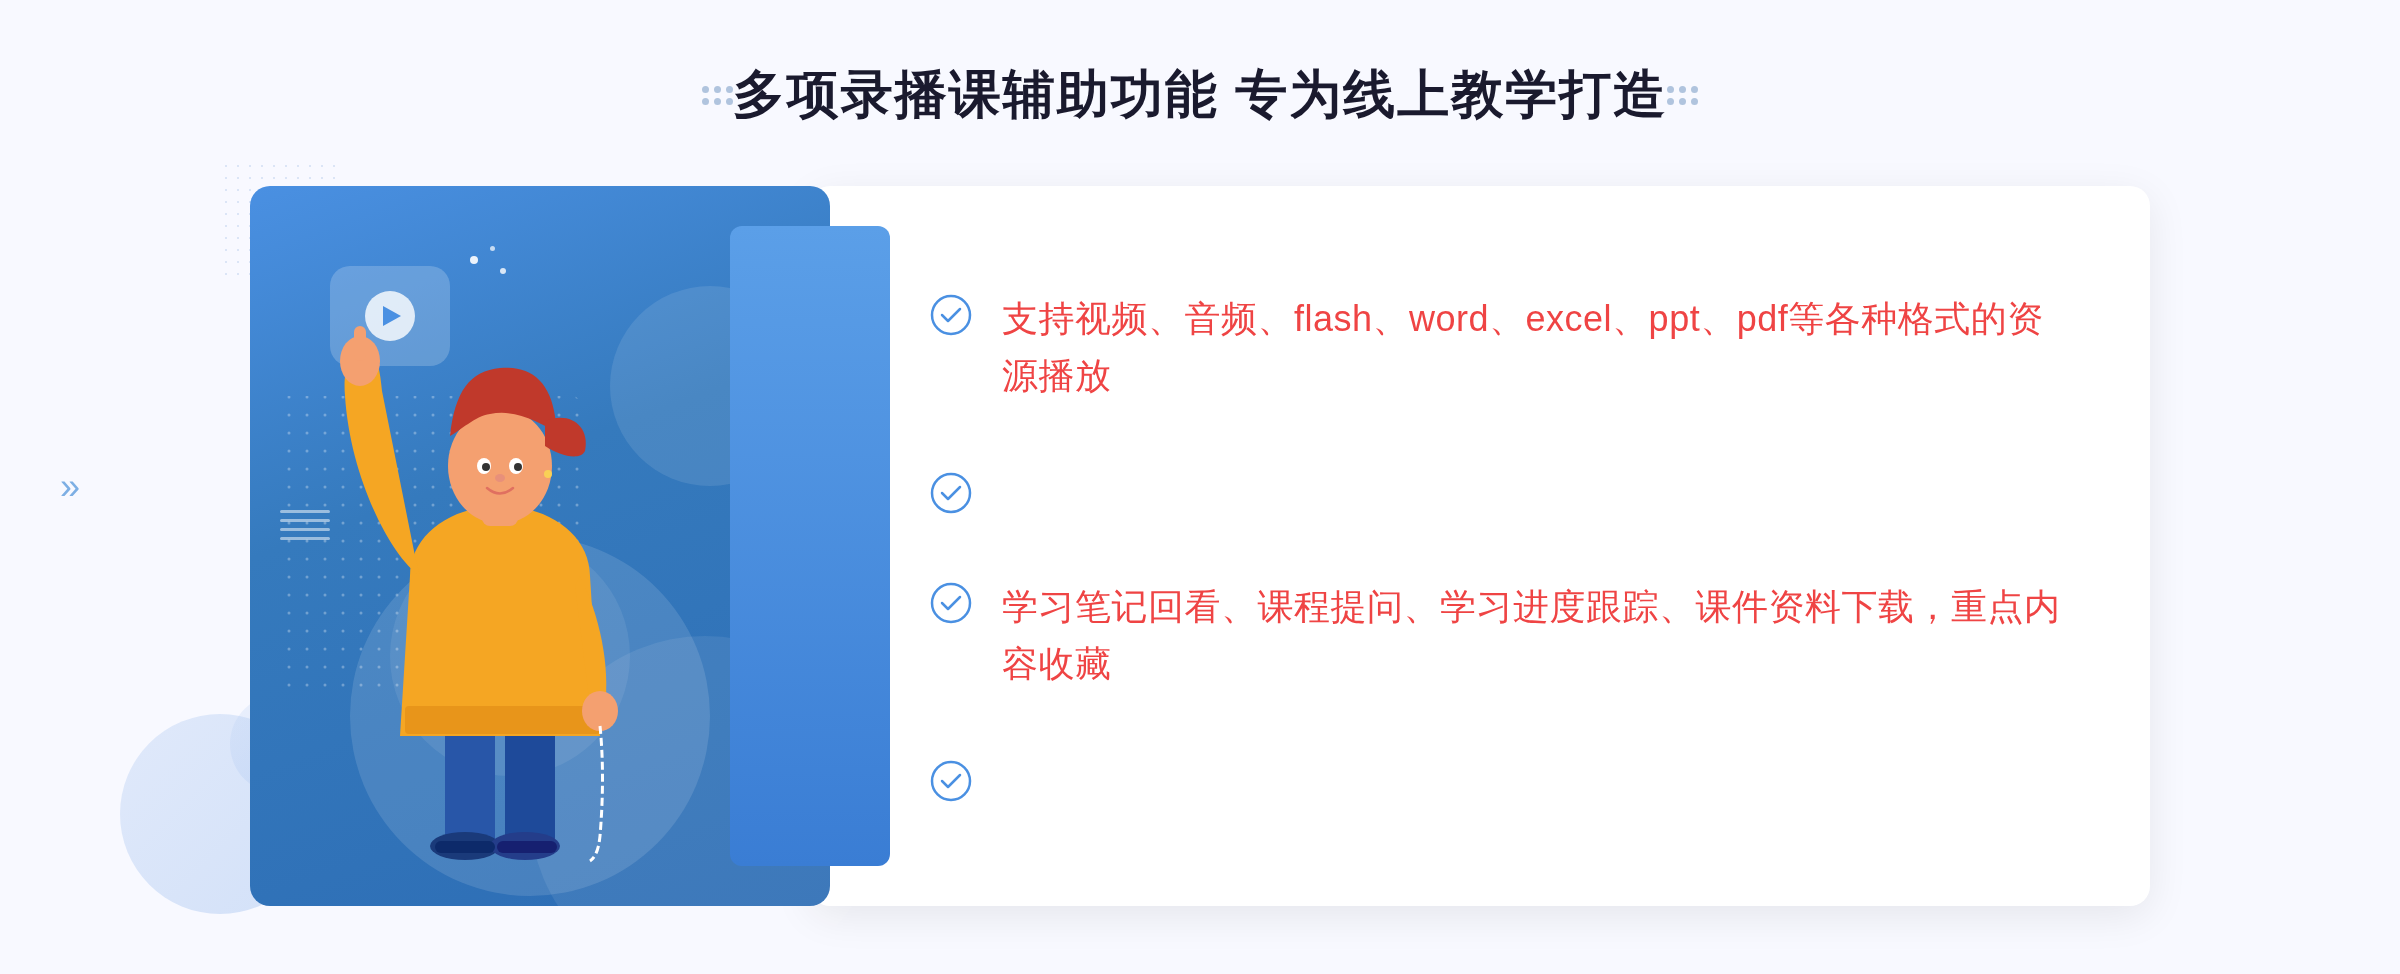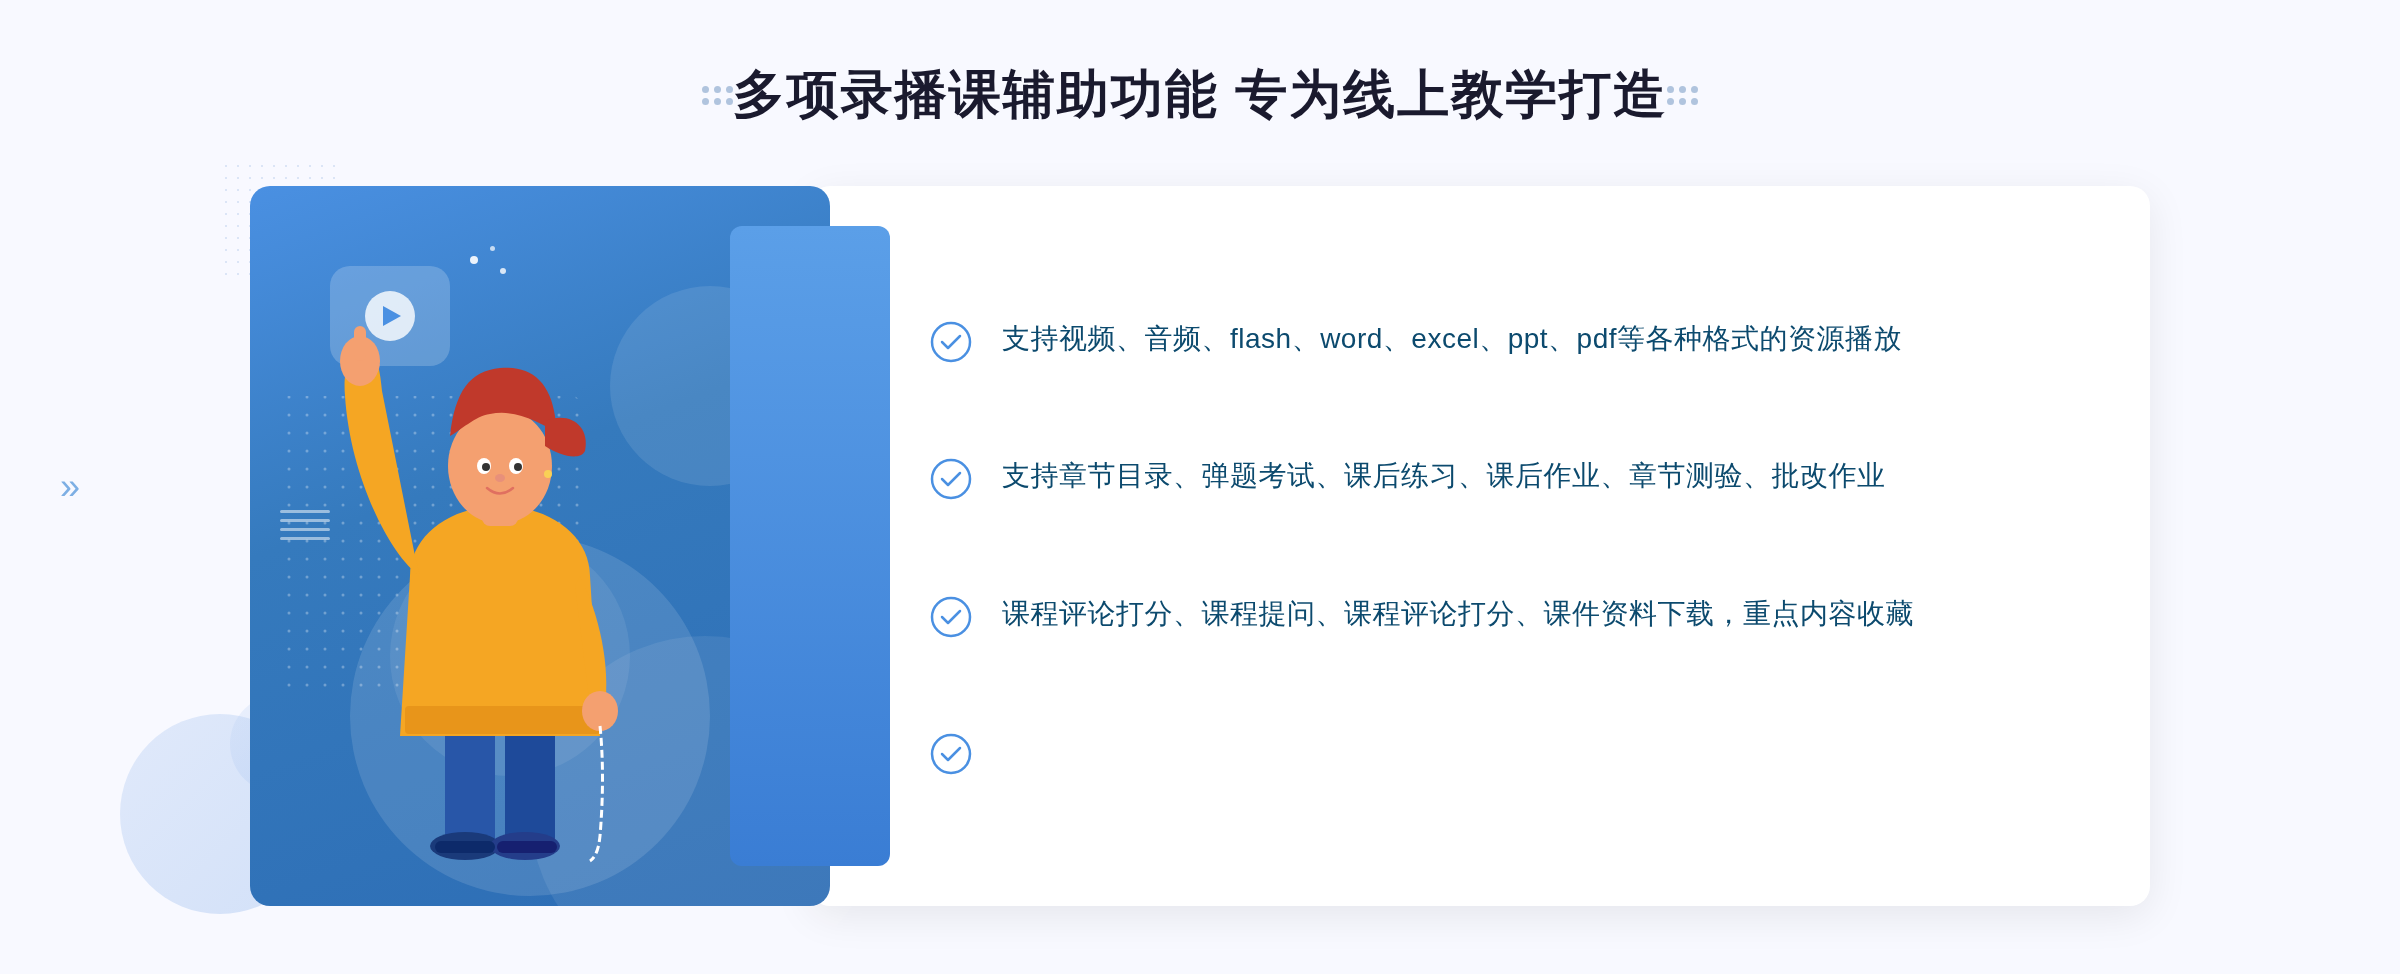--- a/index.html
+++ b/index.html
@@ -239,22 +239,22 @@
       flex-shrink: 0;
       margin-top: 4px;
     }
 
     .feature-check-icon svg {
       width: 42px;
       height: 42px;
     }
 
     .feature-text {
-      font-size: 28px;
-      color: #0c4a6e;
+      font-size: 36px;
+      color: #ef4444;
       line-height: 1.6;
       letter-spacing: 0.5px;
     }
 
     
     .illustration-svg {
       position: absolute;
       bottom: 0;
       left: 0;
       width: 100%;
@@ -438,31 +438,30 @@
         <span class="feature-text">支持视频、音频、flash、word、excel、ppt、pdf等各种格式的资源播放</span>
       </div>
 
       <div class="feature-item">
         <div class="feature-check-icon">
           <svg viewBox="0 0 42 42" fill="none" xmlns="http://www.w3.org/2000/svg">
             <circle cx="21" cy="21" r="19" stroke="#4a90e2" stroke-width="2.5"></circle>
             <path d="M12 21 L18 27 L30 15" stroke="#4a90e2" stroke-width="2.5" stroke-linecap="round" stroke-linejoin="round"></path>
           </svg>
         </div>
-        <span class="feature-text">支持章节目录、弹题考试、课后练习、课后作业、章节测验、批改作业</span>
       </div>
 
       <div class="feature-item">
         <div class="feature-check-icon">
           <svg viewBox="0 0 42 42" fill="none" xmlns="http://www.w3.org/2000/svg">
             <circle cx="21" cy="21" r="19" stroke="#4a90e2" stroke-width="2.5"></circle>
             <path d="M12 21 L18 27 L30 15" stroke="#4a90e2" stroke-width="2.5" stroke-linecap="round" stroke-linejoin="round"></path>
           </svg>
         </div>
-        <span class="feature-text">课程评论打分、课程提问、课程评论打分、课件资料下载，重点内容收藏</span>
+        <span class="feature-text">学习笔记回看、课程提问、学习进度跟踪、课件资料下载，重点内容收藏</span>
       </div>
 
       <div class="feature-item">
         <div class="feature-check-icon">
           <svg viewBox="0 0 42 42" fill="none" xmlns="http://www.w3.org/2000/svg">
             <circle cx="21" cy="21" r="19" stroke="#4a90e2" stroke-width="2.5"></circle>
             <path d="M12 21 L18 27 L30 15" stroke="#4a90e2" stroke-width="2.5" stroke-linecap="round" stroke-linejoin="round"></path>
           </svg>
         </div>
       </div>

